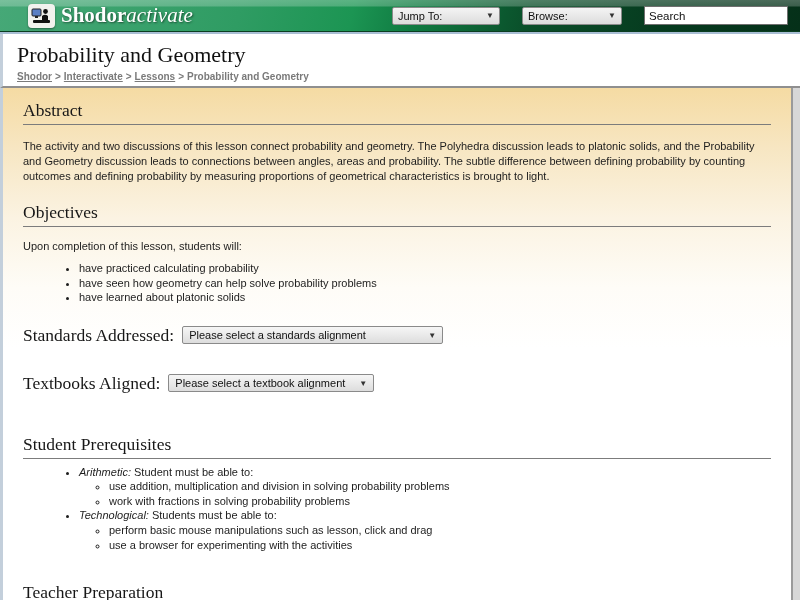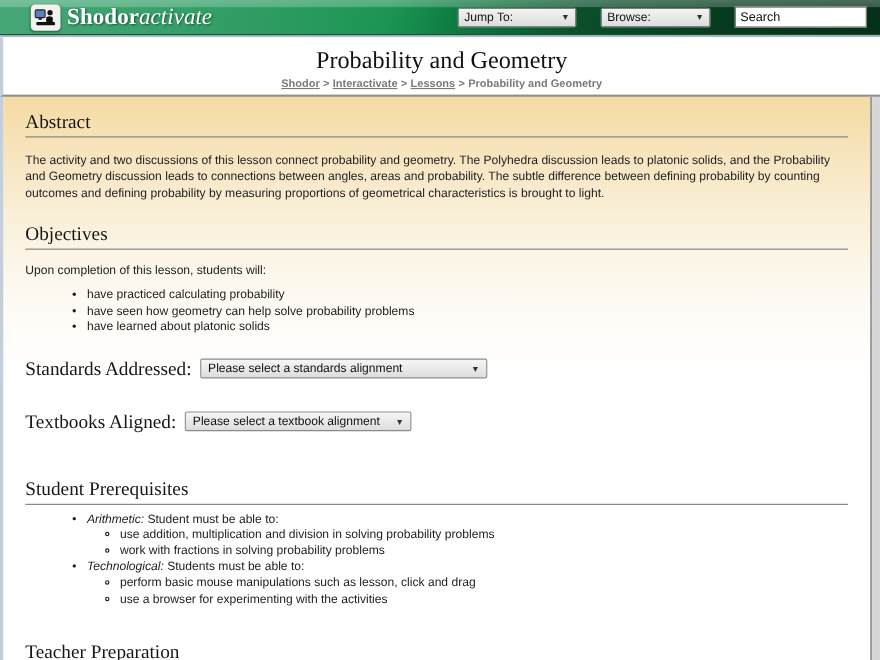--- a/index.html
+++ b/index.html
@@ -30,27 +30,27 @@
 
   .banner-controls { position:absolute; right:12px; top:6px; display:flex; align-items:center; gap:22px; }
   .hdr-select {
     width:108px; height:18px; background:linear-gradient(#f4f4f4,#dcdcdc); border:1px solid #8a8a8a;
     border-radius:2px; font-size:11px; color:#111; display:flex; align-items:center;
     justify-content:space-between; padding:0 5px; cursor:default;
   }
   .hdr-select.browse { width:100px; }
   .arrow { font-size:8px; color:#333; }
   .search-box {
-    width:120px; height:19px; border:1px solid #6f6f6f; font-size:11.5px; padding:0 4px;
+    width:144px; height:19px; border:1px solid #6f6f6f; font-size:11.5px; padding:0 4px;
     font-family:"Liberation Sans", sans-serif; color:#111; background:#ffffff;
   }
 
   
   .title-area { position:relative; background:#ffffff; padding:8px 14px 6px 14px;
-                border-left:3px solid #c3cfdb; border-bottom:2px solid #8f8f8f; height:54px;text-align:center; }
+                border-left:3px solid #c3cfdb; border-bottom:2px solid #8f8f8f; height:54px; }
   .page-title { font-family:"Liberation Serif", serif; font-size:22px; color:#111; font-weight:400; }
   .breadcrumb { margin-top:3px; font-size:10px; font-weight:bold; color:#7a7a7a; }
   .breadcrumb a { color:#7a7a7a; text-decoration:underline; cursor:pointer; }
   .crumb-sep { margin:0 3px; }
 
   .app-badge {
     position:absolute; right:10px; top:6px; width:200px; height:40px; cursor:pointer;
     background:linear-gradient(#8ecdf2 0%, #4aa3dd 45%, #1f7ec7 55%, #2b8bd2 100%);
     border:1px solid #3a8cc8; border-radius:8px; display:flex; align-items:center;
     box-shadow:inset 0 1px 1px rgba(255,255,255,0.6);

